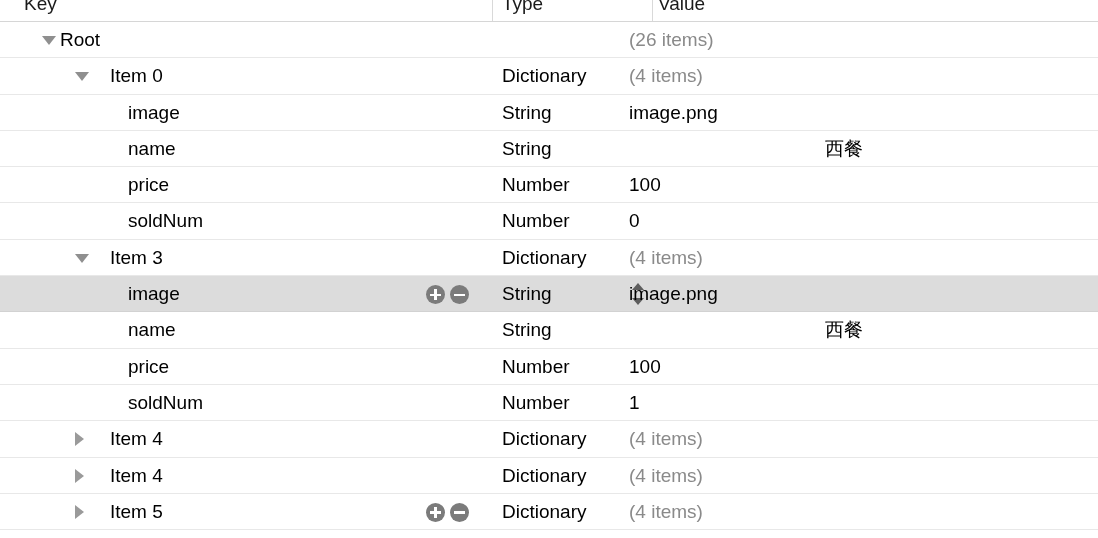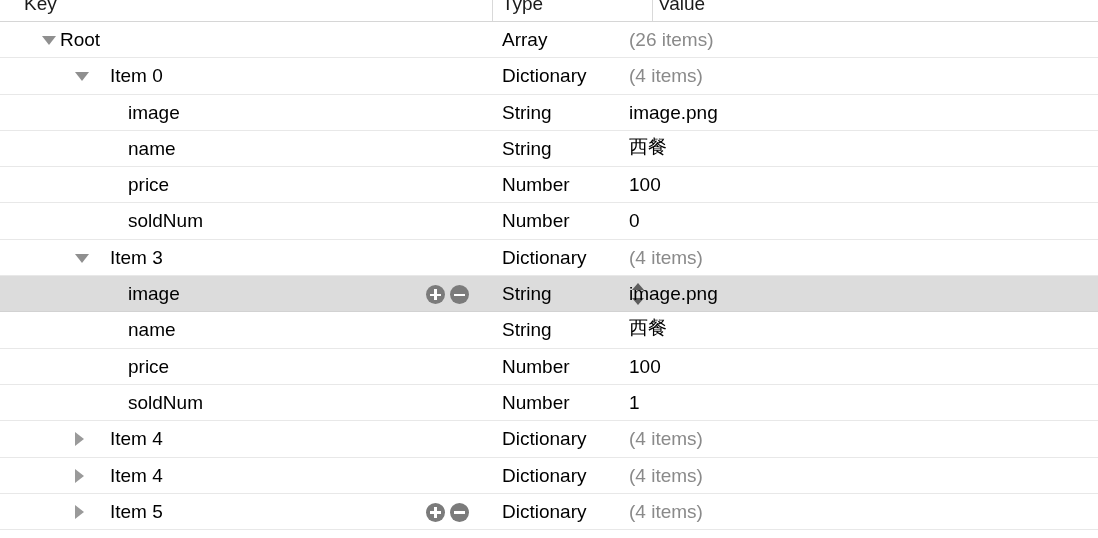--- a/index.html
+++ b/index.html
@@ -193,21 +193,21 @@
   }
   .stepper .chev.up {
     top: 0;
     border-bottom: 7px solid #5d5d5d;
   }
   .stepper .chev.down {
     bottom: 0;
     border-top: 7px solid #5d5d5d;
   }
 
-  .cjk { font-family: Liberation Mono, monospace; }
+  .cjk { font-family: Liberation Sans, sans-serif; text-align: center; }
 </style>
 </head>
 <body>
 
 <div class="plist-editor">
 
   <div class="table-header">
     <div class="header-cell key">Key</div>
     <div class="header-divider d1"></div>
     <div class="header-cell type">Type</div>
@@ -216,21 +216,20 @@
   </div>
 
   <div class="rows" id="rows-container">
       <div class="row">
         <div class="cell key">
           <span class="key-inner d0">
             <span class="twisty open"></span>
             <span class="key-label">Root</span>
           </span>
         </div>
-        <div class="cell type">Array</div>
         <div class="cell value muted">(26 items)</div>
       </div>
       <div class="row">
         <div class="cell key">
           <span class="key-inner d1">
             <span class="twisty open"></span>
             <span class="key-label">Item 0</span>
           </span>
         </div>
         <div class="cell type">Dictionary</div>

